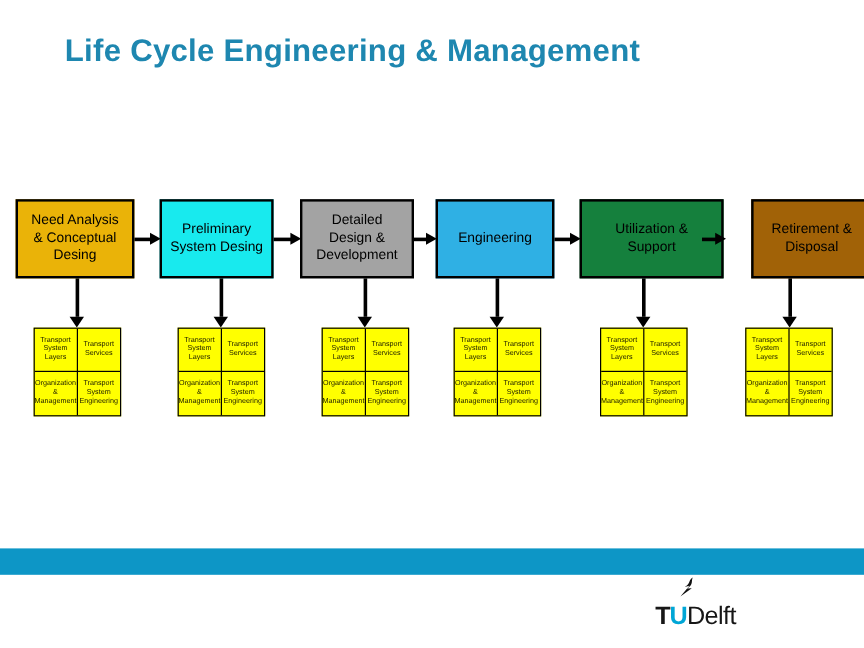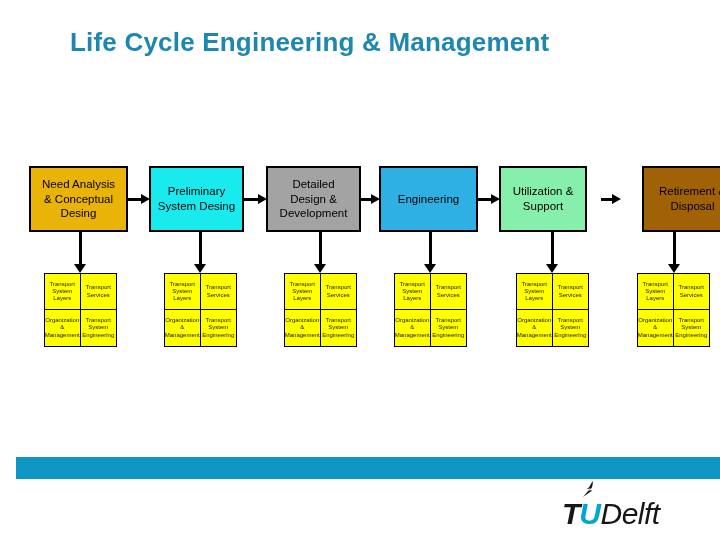--- a/index.html
+++ b/index.html
@@ -1,19 +1,19 @@
 <!DOCTYPE html>
 <html><head>
 <meta charset="utf-8">
 <style>
   html,body{margin:0;padding:0;background:#ffffff;}
   body{width:720px;height:540px;position:relative;overflow:hidden;
        font-family:"Liberation Sans", sans-serif;}
 
-  .slide{position:absolute;inset:0;background:#ffffff;margin-left:16px;}
+  .slide{position:absolute;inset:0;background:#ffffff;}
 
   
   .title{position:absolute;left:54px;top:26px;font-size:26px;font-weight:700;
          line-height:32px;letter-spacing:0.2px;}
 
   
   .phase{position:absolute;top:166px;height:66px;border:2px solid #000;
          display:flex;align-items:center;justify-content:center;
          text-align:center;font-size:11.5px;line-height:1.3;color:#000;
          box-sizing:border-box;padding:2px 6px;}
@@ -42,22 +42,22 @@
                 box-sizing:border-box;overflow:hidden;}
   .matrix .cell:nth-child(2n){border-right:none;}
   .matrix .cell:nth-child(3),.matrix .cell:nth-child(4){border-bottom:none;}
 
   
   .footer-bar{position:absolute;left:0;top:457px;width:720px;height:22px;}
 
   
   .logo{position:absolute;left:546px;top:481px;width:140px;height:56px;}
   .logo .flame{position:absolute;left:16px;top:0;width:24px;height:22px;}
-  .logo .logo-text{position:absolute;left:0;top:15px;font-size:30px;
-                   line-height:36px;white-space:nowrap;font-style:italic;}
+  .logo .logo-text{position:absolute;left:0;top:15px;font-size:21px;
+                   line-height:36px;white-space:nowrap;}
   .logo .lt-t{font-weight:700;color:#161616;letter-spacing:-1px;}
   .logo .lt-u{font-weight:700;letter-spacing:-0.5px;}
   .logo .lt-delft{font-weight:400;color:#161616;letter-spacing:-0.5px;}
 </style>
 </head>
 <body>
 
 <div class="slide">
 
   <div class="title" style="color: rgb(30, 135, 176);">
@@ -69,21 +69,21 @@
   </div>
   <div class="phase" style="left: 133px; width: 95px; background-color: rgb(24, 234, 238);">
     <span>Preliminary System Desing</span>
   </div>
   <div class="phase" style="left: 250px; width: 95px; background-color: #a3a3a3; text-align: center;">
     <span>Detailed Design &amp; Development</span>
   </div>
   <div class="phase" style="left: 363px; width: 99px; background-color: rgb(47, 176, 228);">
     <span>Engineering</span>
   </div>
-  <div class="phase" style="left: 483px; width: 88px; background-color: #86efac;">
+  <div class="phase" style="left: 483px; width: 120px; background-color: #15803d;">
     <span>Utilization &amp; Support</span>
   </div>
   <div class="phase" style="left: 626px; width: 101px; background-color: #a16207;">
     <span>Retirement &amp; Disposal</span>
   </div>
 
   <div class="harrow" style="left:112px;width:22px;">
     <i class="hline"></i>
     <i class="hhead"></i>
   </div>

